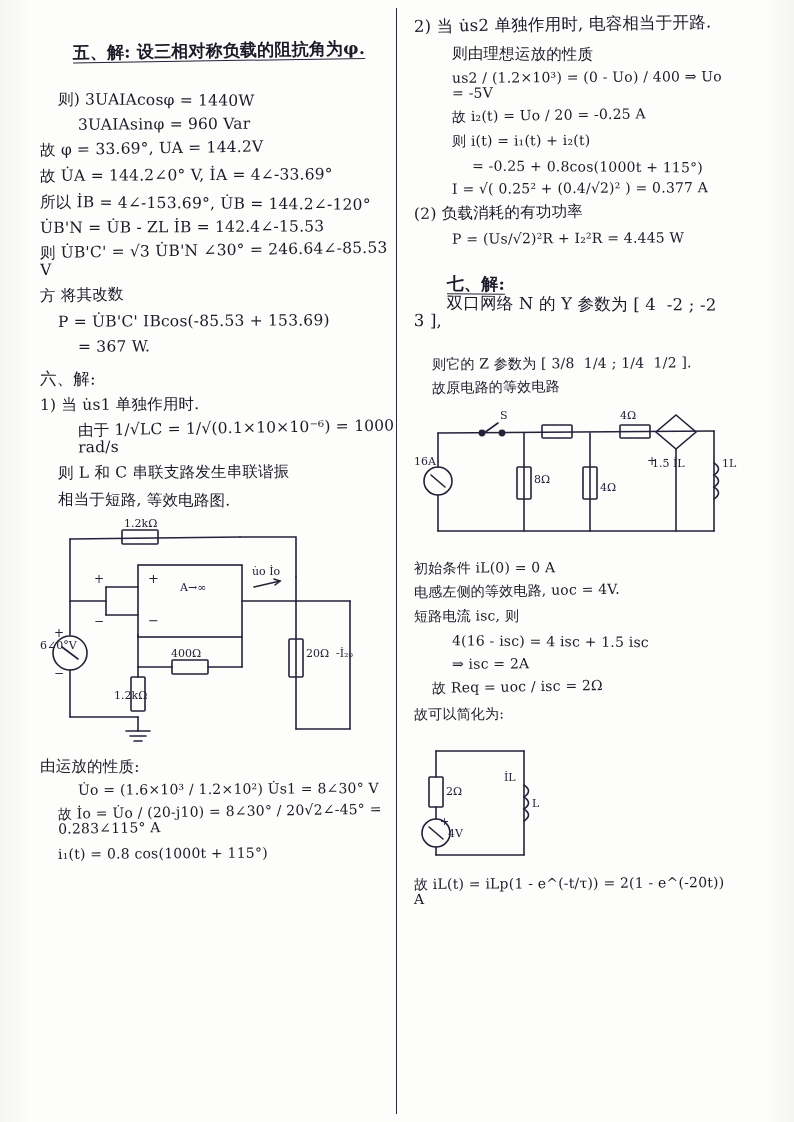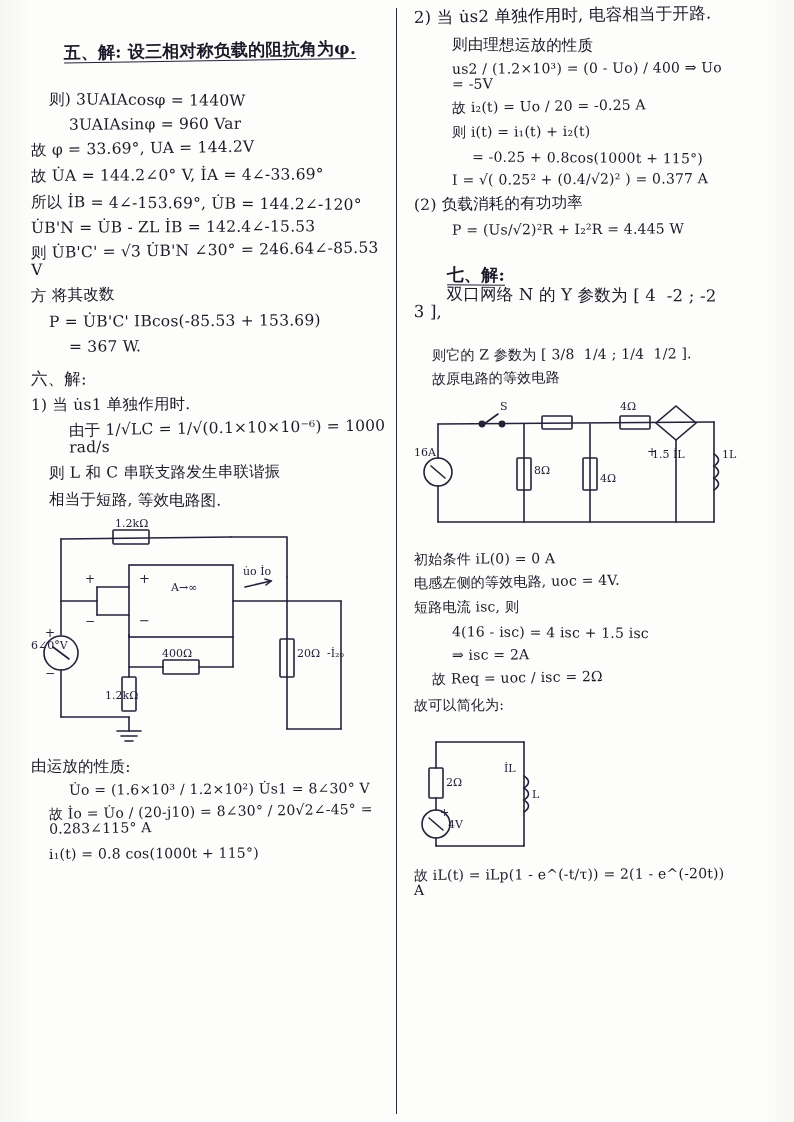--- a/index.html
+++ b/index.html
@@ -36,22 +36,22 @@
     bottom: 8px;
     left: 396px;
     width: 0;
     border-left: 1.6px solid #2a2a3a;
   }
   .col {
     position: absolute;
     top: 0;
     box-sizing: border-box;
   }
-  .col-left  { left: 7px;    width: 396px; padding: 26px 16px 10px 24px; }
-  .col-right { left: 396px; width: 348px; padding: 9px 14px 10px 18px; }
+  .col-left  { left: 16px;    width: 396px; padding: 26px 16px 10px 24px; }
+  .col-right { left: 396px; width: 348px; padding: 18px 14px 10px 18px; }
 
   .ln {
     font-family: "DejaVu Serif", serif;
     font-size: 15.5px;
     line-height: 1.08;
     margin: 0 0 9px 0;
     white-space: pre-wrap;
     letter-spacing: 0.2px;
     transform: rotate(-0.35deg);
     transform-origin: left center;

